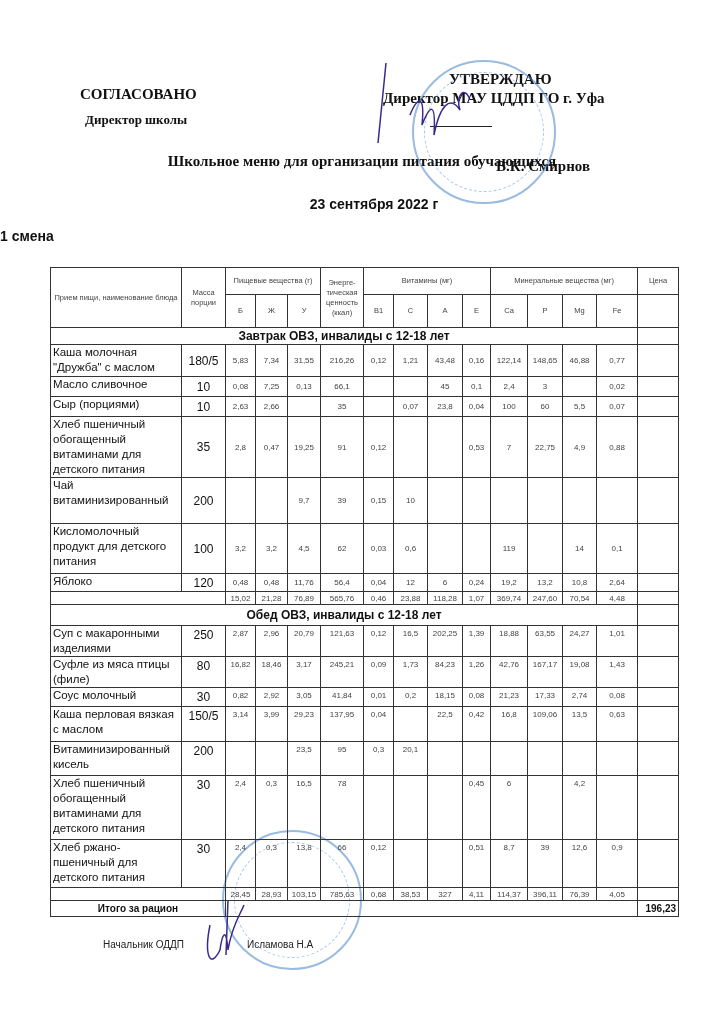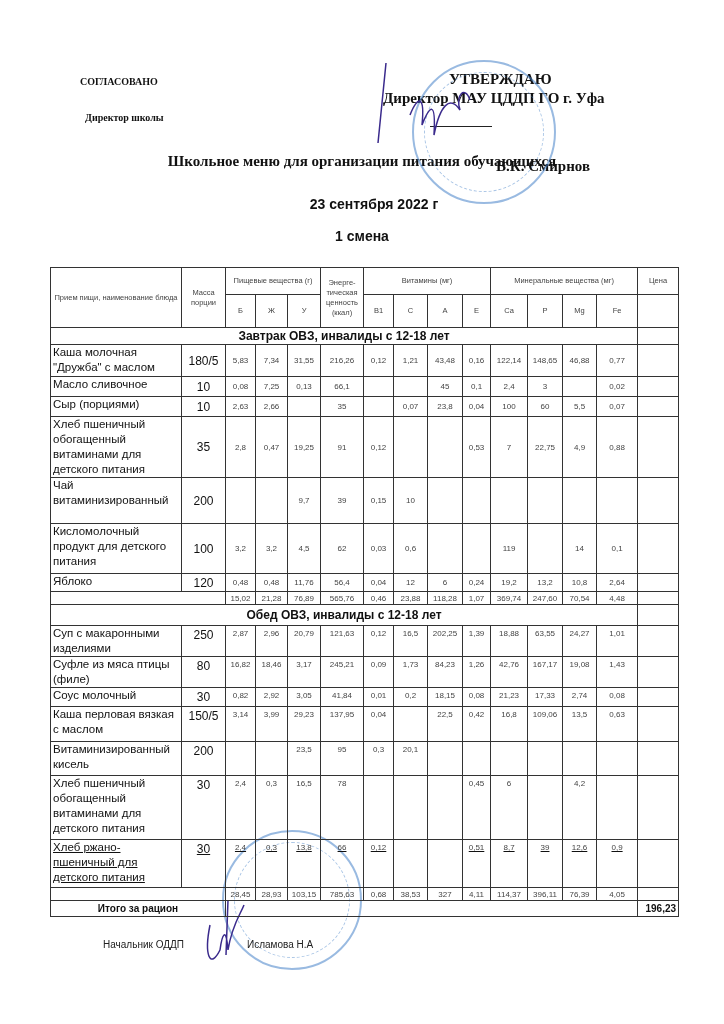--- a/index.html
+++ b/index.html
@@ -3,25 +3,25 @@
 <meta charset="utf-8">
 <style>
   html, body { margin:0; padding:0; background:#ffffff; }
   body { width:724px; height:1024px; position:relative; overflow:hidden; color:#111; font-family:"Liberation Sans", sans-serif; }
   .serif { font-family:"Liberation Serif", serif; font-weight:bold; }
   .abs { position:absolute; }
   #approve-title { left:449px; top:71px; font-size:15px; }
   #approve-role { left:383px; top:90px; font-size:15px; }
   #approve-name { left:496px; top:110px; font-size:15px;margin-top:48px; }
   #sign-line { left:430px; top:126px; width:62px; border-top:1px solid #222; height:0; }
-  #agree-title { left:80px; top:76px; font-size:10px; }
-  #agree-role { left:85px; top:112px; font-size:10px; }
+  #agree-title { left:80px; top:86px; font-size:15px; }
+  #agree-role { left:85px; top:112px; font-size:13px; }
   #doc-title { left:0; width:724px; text-align:center; top:153px; font-size:15px; }
   #doc-date { left:0; width:724px; text-align:center; top:196px; font-size:14px; font-weight:bold;margin-left:12px; }
-  #doc-shift { left:0; width:724px; text-align:center; top:228px; font-size:14px; font-weight:bold; }
+  #doc-shift { left:0; width:724px; top:228px; font-size:14px; font-weight:bold; }
 
   table#menu { position:absolute; left:50px; top:267px; border-collapse:collapse; table-layout:fixed; width:628px; }
   #menu td, #menu th { border:1px solid #333; padding:0 2px; font-weight:normal; overflow:hidden; }
   #menu th { font-size:7.5px; color:#444; text-align:center; line-height:10px; }
   #menu td.num { font-size:8px; color:#444; text-align:center; }
   #menu td.num.top { vertical-align:top; padding-top:3px; }
   #menu td.dish { font-size:11.5px; line-height:15px; color:#111; vertical-align:top; padding-left:2px; }
   #menu td.mass { font-size:12px; text-align:center; color:#111; }
   #menu td.mass.top { vertical-align:top; padding-top:2px; }
   #menu td.section { font-size:12px; font-weight:bold; text-align:center; color:#111; }
@@ -340,21 +340,21 @@
         <td class="num top"></td>
         <td class="num top"></td>
         <td class="num top"></td>
         <td class="num top">0,45</td>
         <td class="num top">6</td>
         <td class="num top"></td>
         <td class="num top">4,2</td>
         <td class="num top"></td>
         <td class="num top"></td>
       </tr>
-      <tr style="height: 48px; text-decoration: underline;">
+      <tr style="height: 48px;">
         <td class="dish">Хлеб ржано-пшеничный для детского питания</td>
         <td class="mass top">30</td>
         <td class="num top">2,4</td>
         <td class="num top">0,3</td>
         <td class="num top">13,8</td>
         <td class="num top">66</td>
         <td class="num top">0,12</td>
         <td class="num top"></td>
         <td class="num top"></td>
         <td class="num top">0,51</td>

